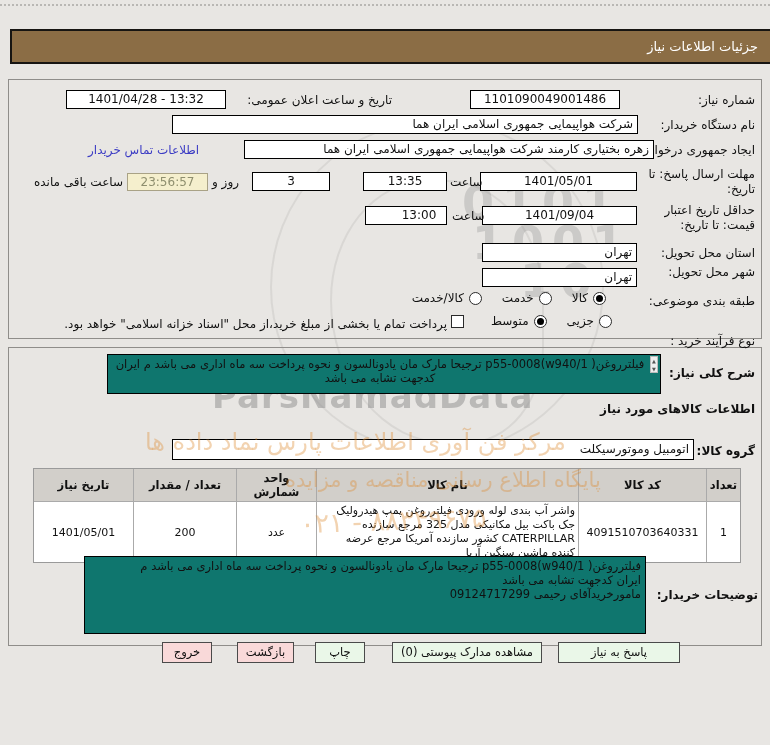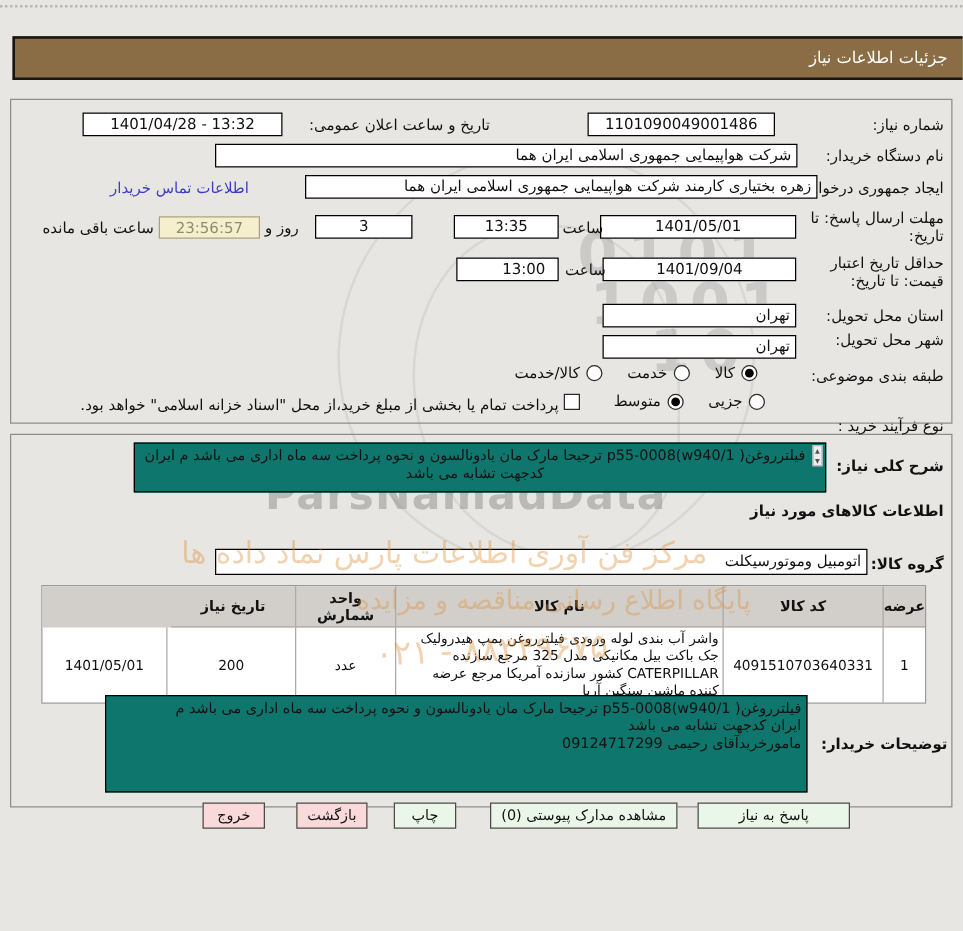--- a/index.html
+++ b/index.html
@@ -156,24 +156,25 @@
   <div id="desc-area" class="abs tarea" style="left:107px;top:354px;width:554px;height:40px;">فیلترروغن( p55-0008(w940/1 ترجیحا مارک مان یادونالسون و نحوه پرداخت سه ماه اداری می باشد م ایران کدجهت تشابه می باشد</div>
   <div class="mini-scroll" style="left:650px;top:356px;">▲<br>▼</div>
 
   <div class="abs lbl boldlbl" style="right:15px;top:402px;">اطلاعات کالاهای مورد نیاز</div>
 
   <div class="abs lbl boldlbl" style="right:15px;top:444px;">گروه کالا:</div>
   <div class="abs inputbox rightpad" style="left:172px;top:439px;width:522px;height:21px;line-height:19px;">اتومبیل وموتورسیکلت</div>
 
   <div class="abs tbl" style="left:33px;top:468px;width:706px;">
     <div class="trow thead">
-      <div class="cell c0">عرضه</div>
+      <div class="cell c0">تعداد</div>
       <div class="cell c1">کد کالا</div>
       <div class="cell c2">نام کالا</div>
       <div class="cell c3">واحد شمارش</div>
+      <div class="cell c4">تعداد / مقدار</div>
       <div class="cell c5">تاریخ نیاز</div>
     </div>
     <div class="trow" style="height:60px;">
       <div class="cell c0">1</div>
       <div class="cell c1" style="direction:ltr;">4091510703640331</div>
       <div class="cell c2 namecell">واشر آب بندی لوله ورودی فیلترروغن پمپ هیدرولیک جک باکت بیل مکانیکی مدل 325 مرجع سازنده CATERPILLAR کشور سازنده آمریکا مرجع عرضه کننده ماشین سنگین آریا</div>
       <div class="cell c3">عدد</div>
       <div class="cell c4">200</div>
       <div class="cell c5" style="direction:ltr;">1401/05/01</div>
     </div>

